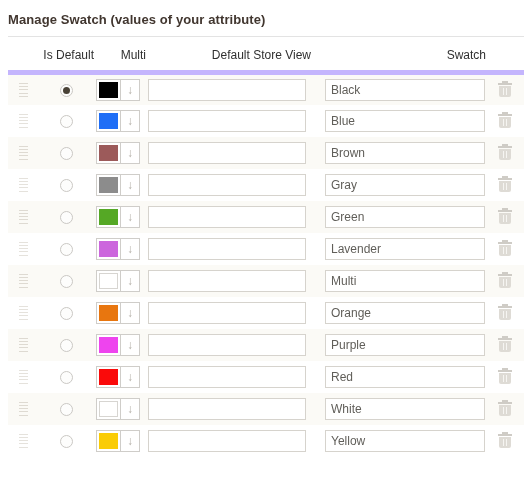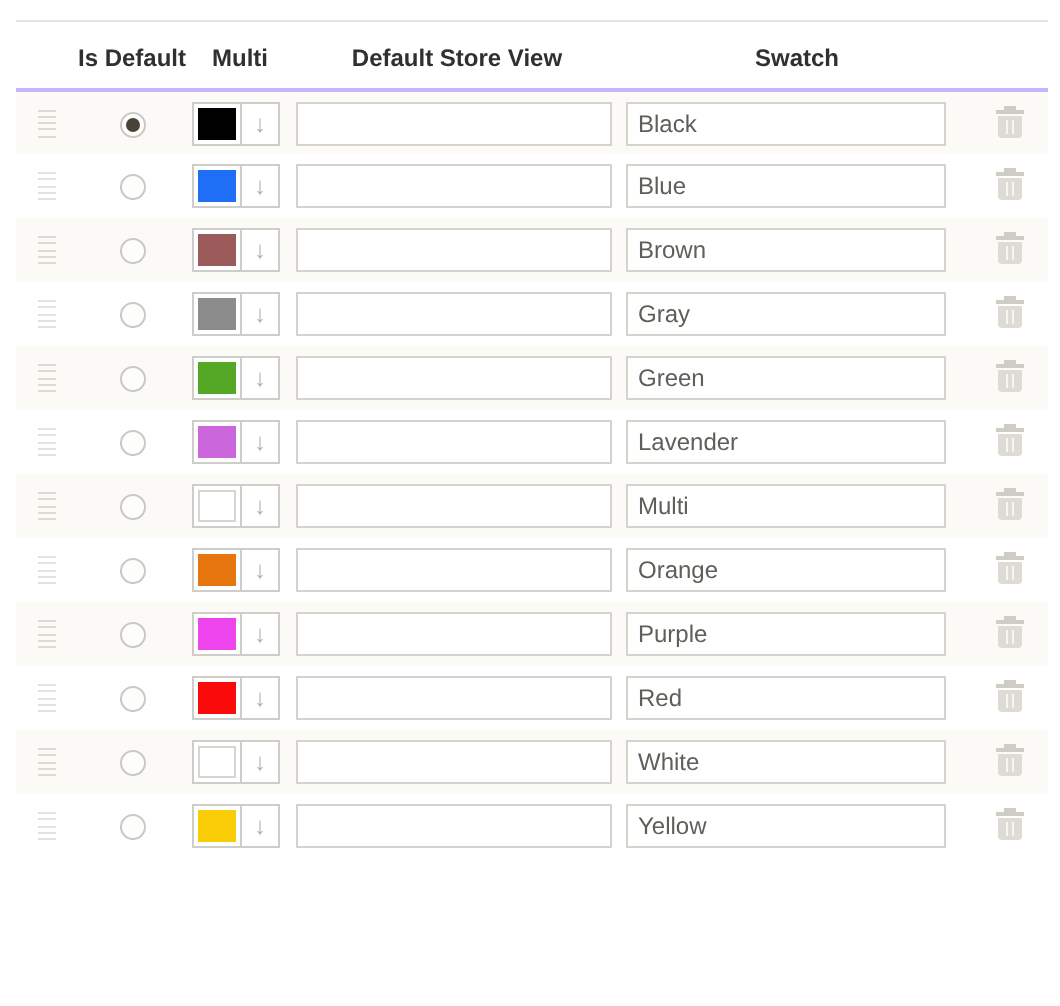--- a/index.html
+++ b/index.html
@@ -37,25 +37,25 @@
 
   table.swatch-table {
     border-collapse: collapse;
     width: 516px;
     margin-left: 8px;
     table-layout: fixed;
   }
 
   table.swatch-table thead th {
     font-size: 12px;
-    font-weight: bold;
+    font-weight: normal;
     color: #303030;
-    text-align: center;
+    text-align: right;
     padding: 11px 0 8px 0;
-    border-bottom: 2px solid #c4b5fd;
+    border-bottom: 5px solid #c4b5fd;
     vertical-align: bottom;
     white-space: nowrap;
   }
 
   th.col-drag   { width: 30px; }
   th.col-def    { width: 56px; text-align: center; }
   th.col-swatch { width: 52px; }
   th.col-store  { width: 165px; }
   th.col-admin  { width: 175px; }
   th.col-del    { width: 38px; }
@@ -159,21 +159,21 @@
     border: 1px solid #d6d3cd;
     background: #ffffff;
     box-sizing: border-box;
     font-family: "Liberation Sans", "DejaVu Sans", sans-serif;
     font-size: 12px;
     color: #605e59;
     padding: 0 5px;
     outline: none;
   }
   .txt-store { width: 158px; margin-left: 2px; }
-  .txt-admin { width: 160px; margin-left: 2px; }
+  .txt-admin { width: 160px; margin-left: 14px; }
 
   
   .del-cell { text-align: center; }
   .trash {
     display: inline-block;
     width: 14px;
     height: 16px;
     position: relative;
     cursor: pointer;
     vertical-align: middle;
@@ -222,20 +222,21 @@
     padding: 6px 12px 7px 12px;
     cursor: pointer;
     line-height: 1;
   }
 </style>
 </head>
 <body>
 
 <div class="panel">
 
+  <div class="panel-title">Manage Swatch (values of your attribute)</div>
   <div class="title-rule"></div>
 
   <table class="swatch-table">
     <thead>
       <tr>
         <th class="col-drag"></th>
         <th class="col-def">Is Default</th>
         <th class="col-swatch">Multi</th>
         <th class="col-store">Default Store View</th>
         <th class="col-admin">Swatch</th>

